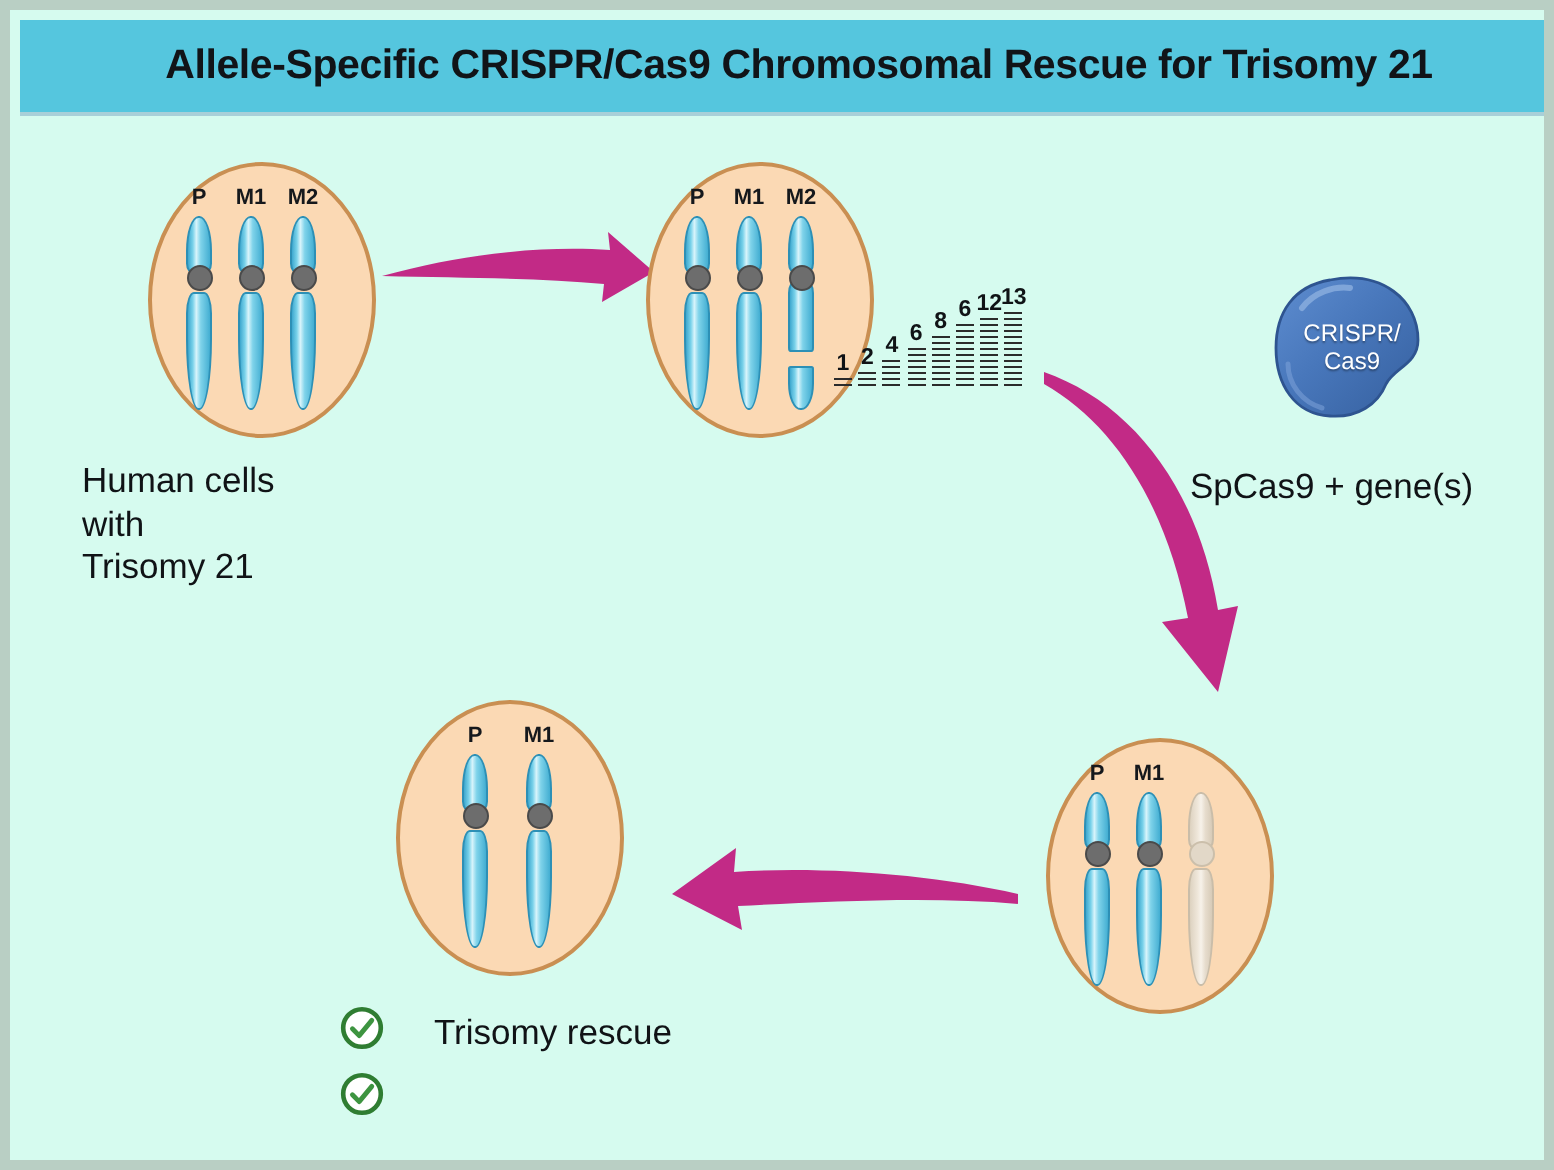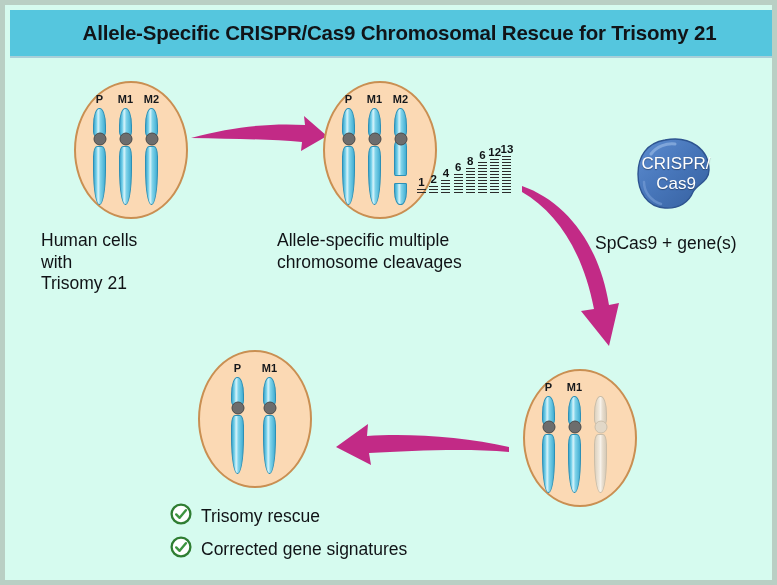--- a/index.html
+++ b/index.html
@@ -76,27 +76,27 @@
   .lad-group .bars{position:absolute;bottom:0;left:0;width:100%;}
   .lad-group .bar{width:100%;height:1px;background:#2b2b2b;margin-bottom:2px;}
   .lad-group .num{
     position:absolute;left:50%;transform:translateX(-50%);
     font-size:11.5px;font-weight:bold;color:#101316;white-space:nowrap;
   }
   
   #cas9-wrap{position:absolute;}
   #cas9-label{
     position:absolute;width:100%;text-align:center;
-    color:#ffffff;font-size:17px;line-height:1.2;font-weight:normal;
+    color:#ffffff;font-size:12px;line-height:1.2;font-weight:normal;
     top:50%;transform:translateY(-50%);
     text-shadow:0 1px 1px rgba(0,0,0,.35);
     pointer-events:none;
   }
   
-  .check-row{position:absolute;display:flex;align-items:center;gap:9px;}
+  .check-row{position:absolute;display:flex;align-items:center;gap:25px;}
   .check-label{font-size:17.5px;color:#101316;white-space:nowrap;}
 </style>
 </head>
 <body>
 
 <div id="figure">
 
   <div id="title-bar">
     <div id="title-text">Allele-Specific CRISPR/Cas9 Chromosomal Rescue for Trisomy 21</div>
   </div>
@@ -268,22 +268,20 @@
           <div class="bar"></div>
           <div class="bar"></div>
           <div class="bar"></div>
           <div class="bar"></div>
           <div class="bar"></div>
         </div>
         <div class="num" style="bottom: 40px;">13</div>
       </div>
     </div>
 
-  <div class="caption" style="left:272px;top:225px;width:256px;">Allele-specific multiple
-chromosome cleavages</div>
 
   <div id="cas9-wrap" style="left:630px;top:133px;width:82px;height:72px;">
     <svg viewBox="0 0 82 72" width="82" height="72">
       <defs>
         <linearGradient id="casg" x1="0" y1="0" x2="1" y2="1">
           <stop offset="0%" stop-color="#5e8dd0"></stop>
           <stop offset="45%" stop-color="#4877bb"></stop>
           <stop offset="100%" stop-color="#355f9e"></stop>
         </linearGradient>
       </defs>
@@ -346,16 +344,15 @@
     <span class="check-label">Trisomy rescue</span>
   </div>
 
   <div class="check-row" style="left:165px;top:531px;">
     <span>
       <svg width="22" height="22" viewBox="0 0 22 22">
         <circle cx="11" cy="11" r="9.4" fill="#ffffff" stroke="#2f7d32" stroke-width="2.3"></circle>
         <path d="M6.2,11.4 L9.6,14.8 L15.9,7.2" fill="none" stroke="#3d9440" stroke-width="2.4" stroke-linecap="round" stroke-linejoin="round"></path>
       </svg>
     </span>
-    <span class="check-label">Corrected gene signatures</span>
   </div>
 
 </div>
 
 </body></html>

